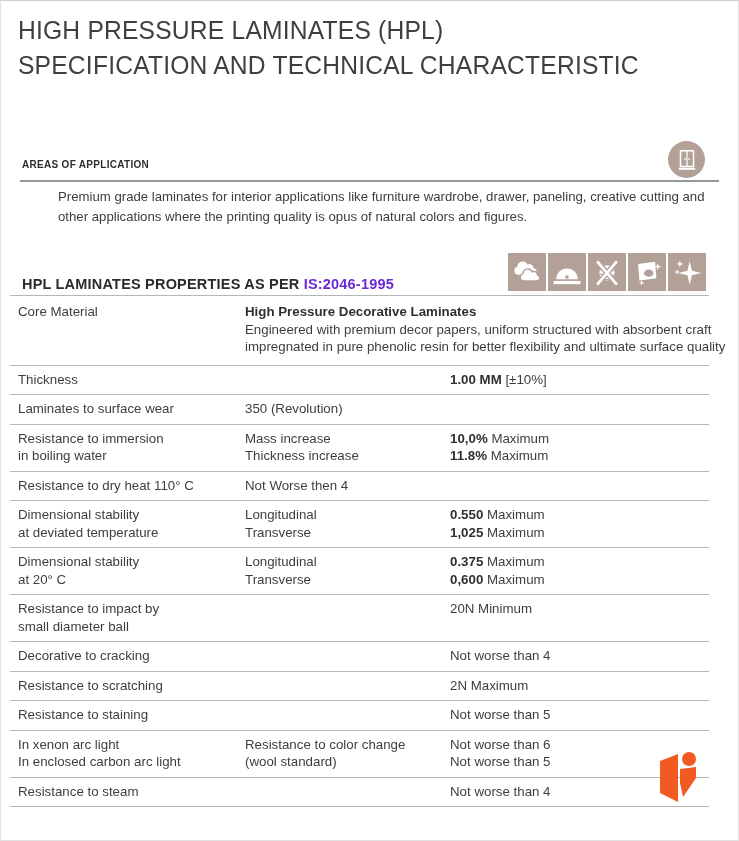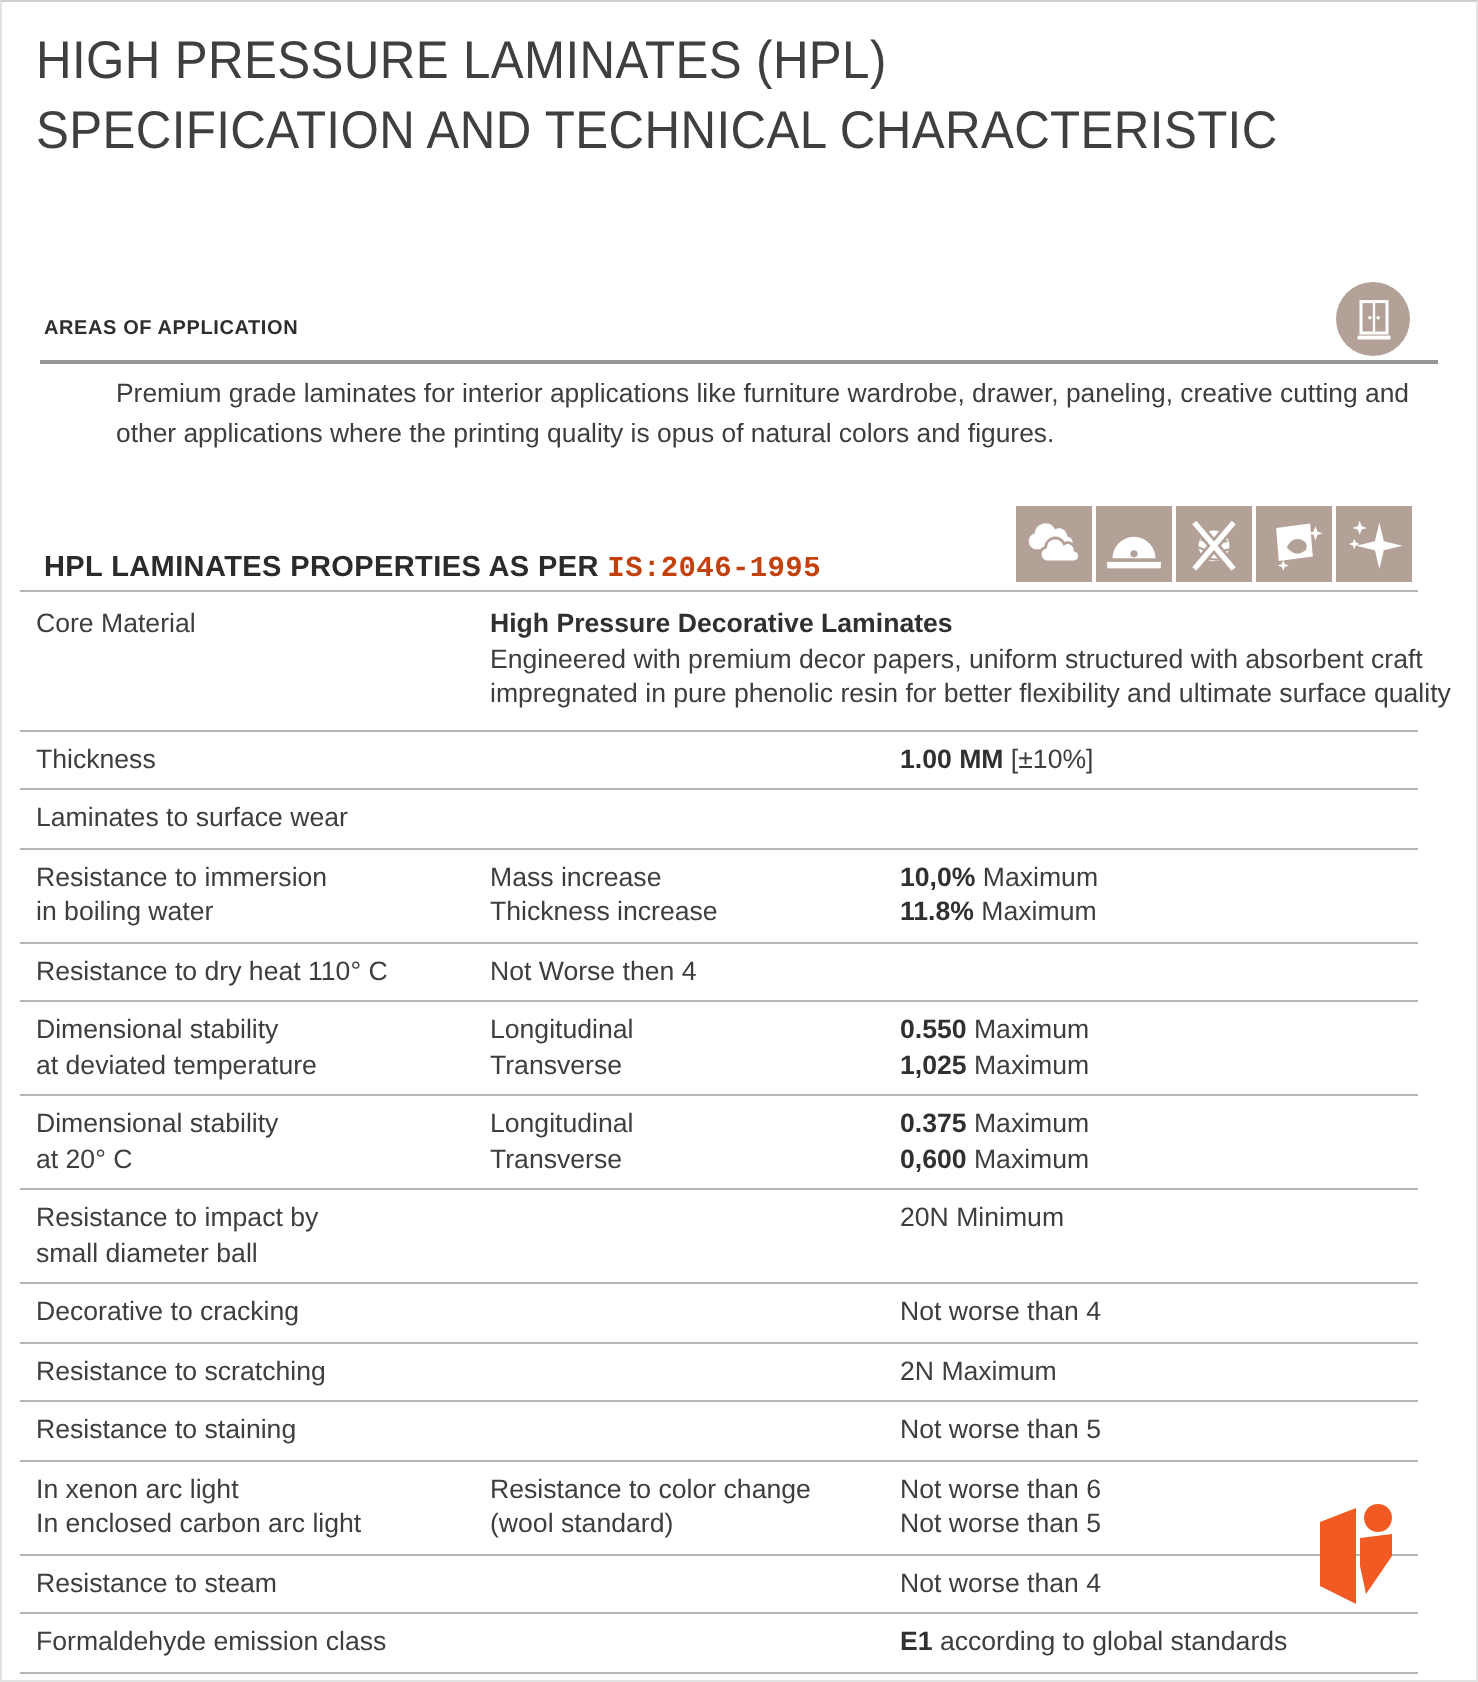--- a/index.html
+++ b/index.html
@@ -12,21 +12,21 @@
   .title{position:absolute;left:18px;top:13px;font-size:26.5px;line-height:35px;color:#3f3f3f;
          transform:scaleX(0.93);transform-origin:left top;white-space:nowrap;letter-spacing:0.2px;}
   
   .areas-heading{position:absolute;left:22px;top:159px;font-size:10px;font-weight:700;color:#2e2e2e;letter-spacing:0.3px;}
   .rule-dark{position:absolute;left:20px;top:180px;width:699px;height:2px;background:#979797;}
   .areas-body{position:absolute;left:22px;top:187px;font-size:13.2px;color:#3d3d3d;line-height:20px;margin-left:36px;}
   .circle-icon{position:absolute;left:668px;top:141px;width:37px;height:37px;border-radius:50%;
                background:#b3a198;display:flex;align-items:center;justify-content:center;}
   
   .props-heading{position:absolute;left:22px;top:276px;font-size:14.5px;font-weight:700;color:#2b2b2b;letter-spacing:0.2px;}
-  .std{color:#c2410c;font-family:Liberation Mono, monospace;}
+  .std{color:#6d28d9;}
   .icons-row{position:absolute;left:508px;top:253px;display:flex;gap:2px;}
   .sq{width:38px;height:38px;background:#b3a198;display:flex;align-items:center;justify-content:center;}
   
   .ptable{position:absolute;left:10px;top:295px;width:699px;border-bottom:1px solid #b6b6b6;}
   .trow{display:grid;grid-template-columns:227px 205px 1fr;border-top:1px solid #b6b6b6;padding:5px 0 6px 8px;}
   .trow.tall{padding:7px 0 9px 8px;}
   .tcell{font-size:13.3px;color:#3e3e3e;}
   .tline{line-height:17.5px;white-space:nowrap;}
   .tline b{font-weight:700;color:#303030;}
   
@@ -119,20 +119,23 @@
       </div>
       <div class="tcell c2"></div>
       <div class="tcell c3">
         <div class="tline"><b>1.00 MM</b> [±10%]</div>
       </div>
     </div>
     <div class="trow">
       <div class="tcell c1">
         <div class="tline">Laminates to surface wear</div>
       </div>
+      <div class="tcell c2">
+        <div class="tline">350 (Revolution)</div>
+      </div>
       <div class="tcell c3"></div>
     </div>
     <div class="trow">
       <div class="tcell c1">
         <div class="tline">Resistance to immersion</div>
         <div class="tline">in boiling water</div>
       </div>
       <div class="tcell c2">
         <div class="tline">Mass increase</div>
         <div class="tline">Thickness increase</div>
@@ -230,29 +233,20 @@
         <div class="tline">Not worse than 5</div>
       </div>
     </div>
     <div class="trow">
       <div class="tcell c1">
         <div class="tline">Resistance to steam</div>
       </div>
       <div class="tcell c2"></div>
       <div class="tcell c3">
         <div class="tline">Not worse than 4</div>
-      </div>
-    </div>
-    <div class="trow">
-      <div class="tcell c1">
-        <div class="tline">Formaldehyde emission class</div>
-      </div>
-      <div class="tcell c2"></div>
-      <div class="tcell c3">
-        <div class="tline"><b>E1</b>  according to global standards</div>
       </div>
     </div>
   </div>
 
 <svg class="logo" width="44" height="58" viewBox="0 0 44 58">
   <polygon points="5,14 23,7 23,55 5,46" fill="#f15a22"></polygon>
   <circle cx="34" cy="12" r="7" fill="#f15a22"></circle>
   <polygon points="25,22 41,20 41,31 28,50 25,36" fill="#f15a22"></polygon>
 </svg>
 

